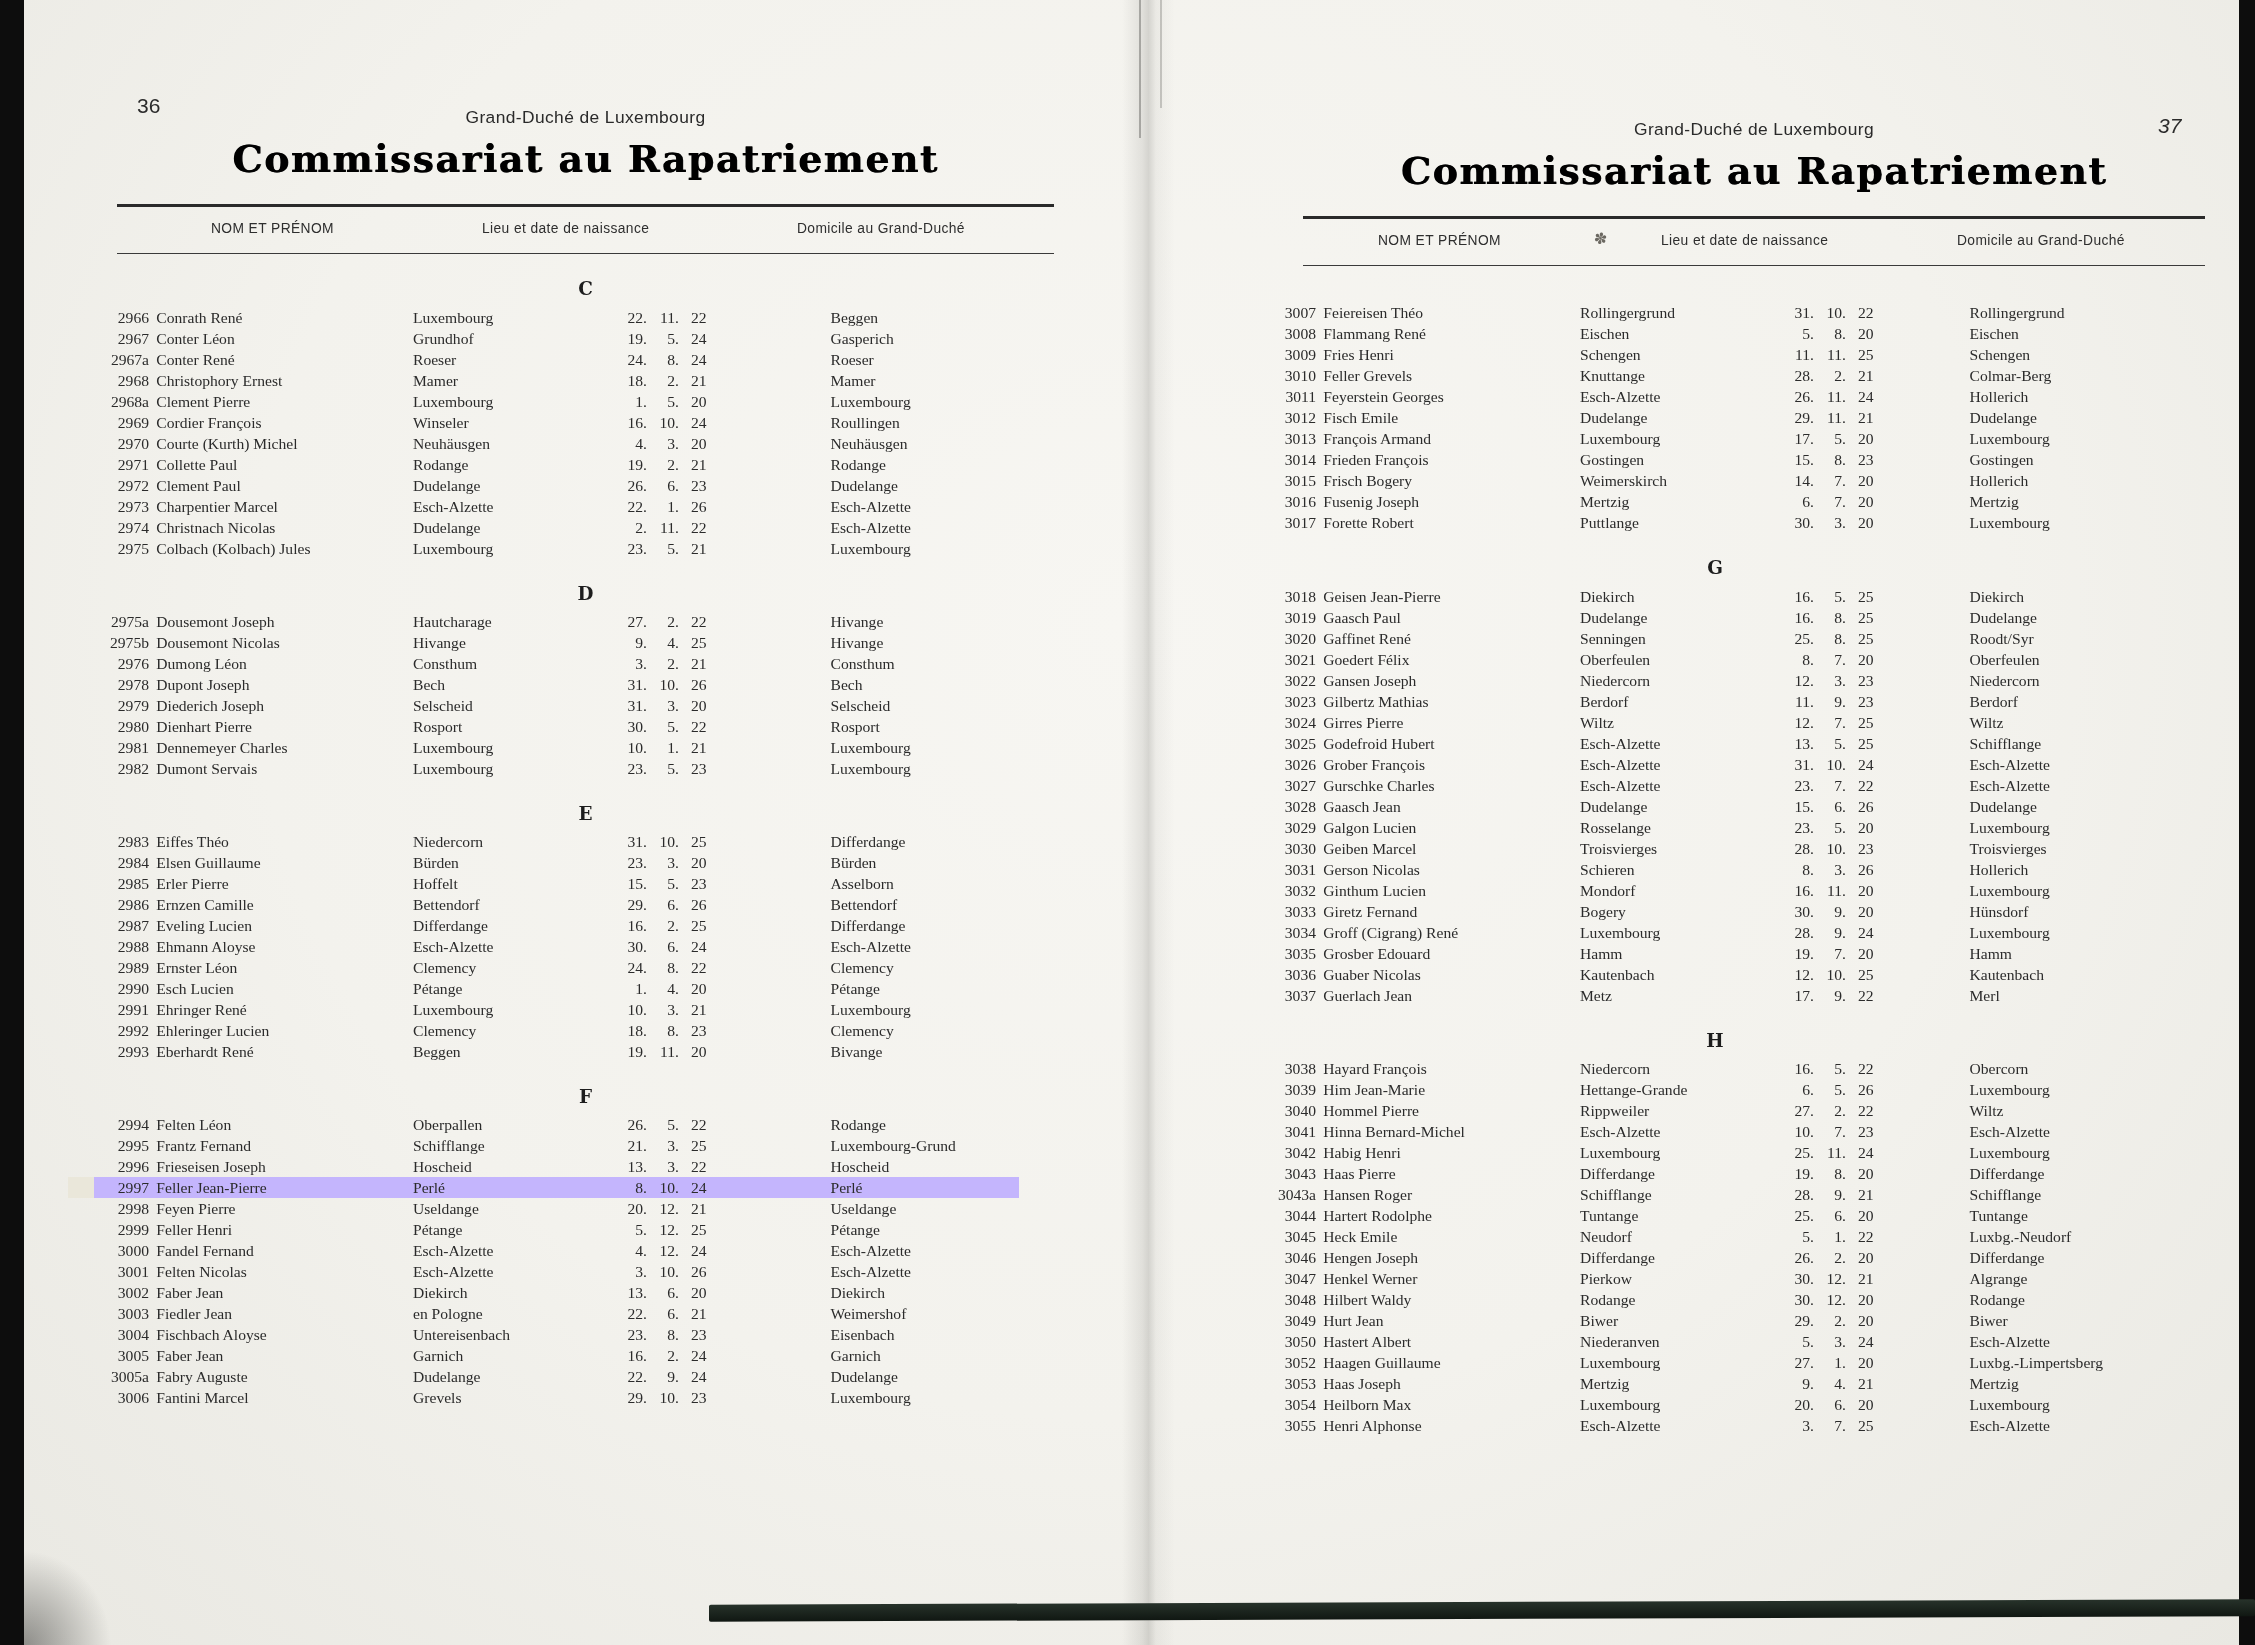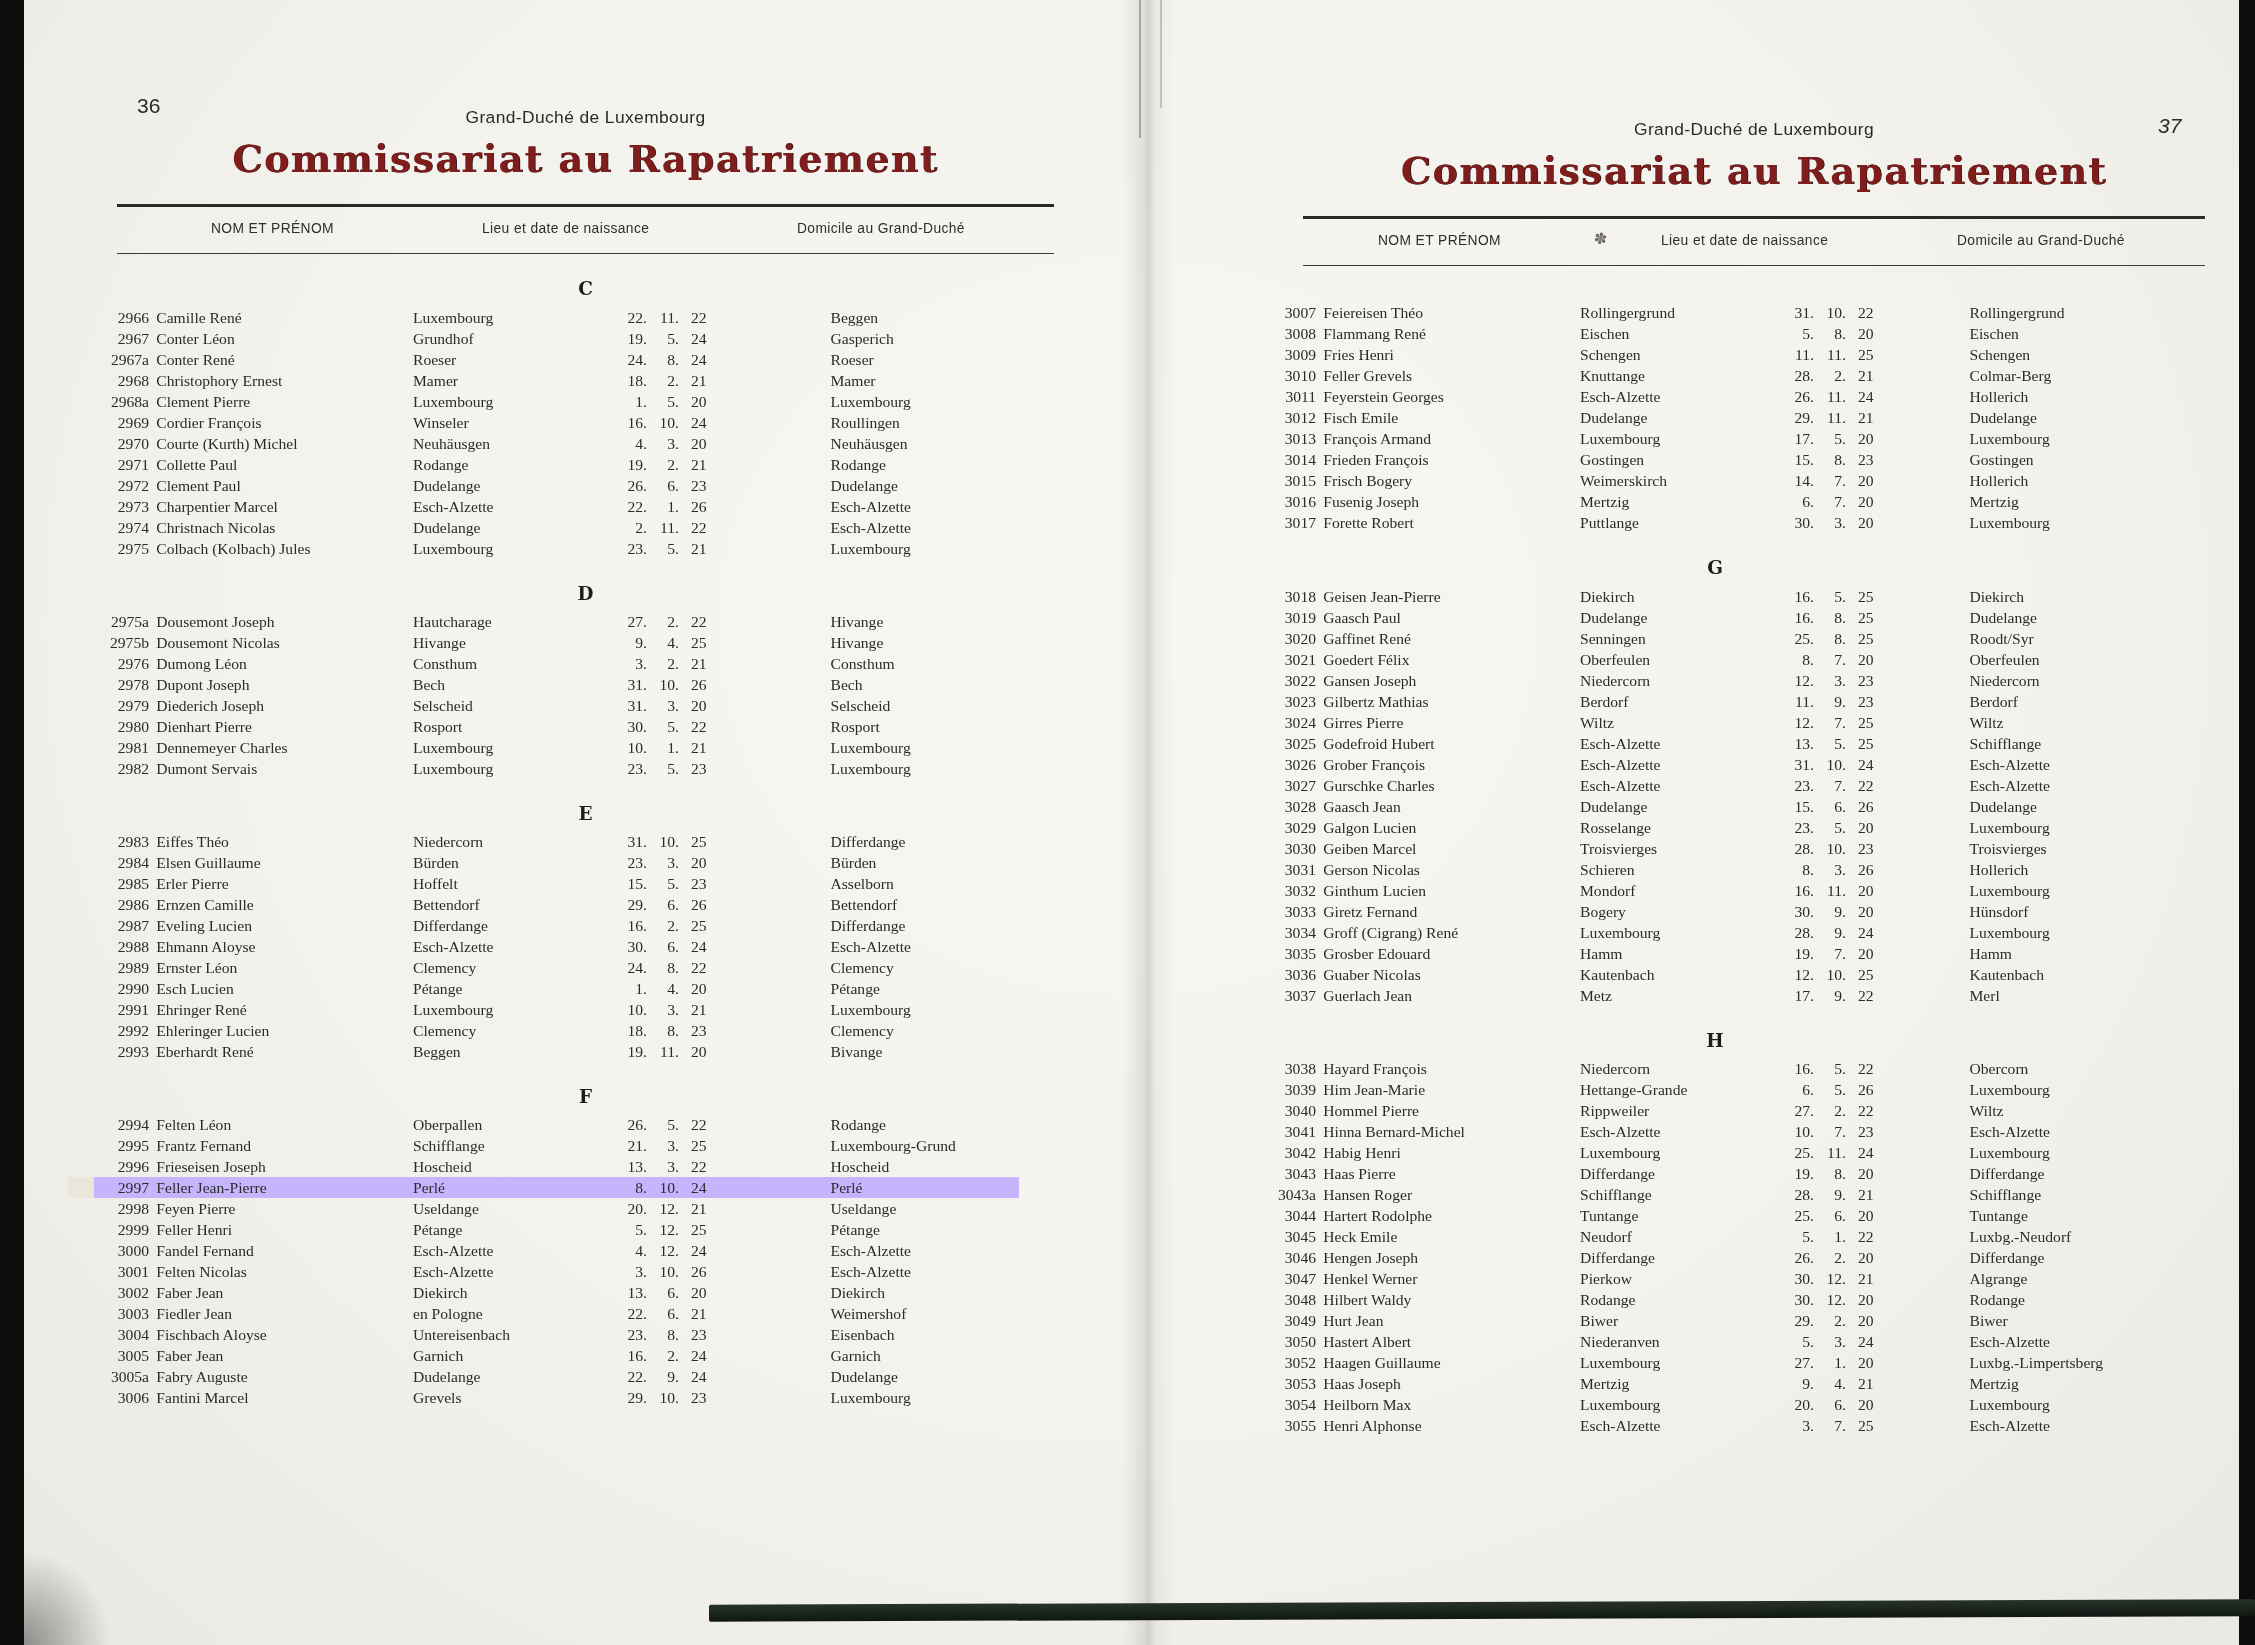--- a/index.html
+++ b/index.html
@@ -60,21 +60,21 @@
     margin-left:var(--rule-ml);width:var(--rule-w);
     margin-top:var(--mast-top);
     text-align:center;
     font-family:"Liberation Sans",sans-serif;
     font-size:17.4px;letter-spacing:0.4px;color:#2a2a2a;
   }
   .title{
     margin-left:var(--rule-ml);width:var(--rule-w);
     margin-top:5.5px;text-align:center;
     font-family:"DejaVu Serif",serif;font-weight:bold;
-    font-size:38px;letter-spacing:1.4px;color:#7f1d1d;
+    font-size:38px;letter-spacing:1.4px;color:#000000;
     text-shadow:0.6px 0 0 #161616;
     line-height:50px;
   }
   .rule{margin-left:var(--rule-ml);width:var(--rule-w);background:#2a2a2a;}
   .rule-thick{margin-top:20px;height:3.2px;}
   .rule-thin{margin-top:9.2px;height:1.7px;background:#3a3a3a;}
 
   .colheads{
     position:relative;
     margin-left:var(--rule-ml);width:var(--rule-w);
@@ -138,21 +138,21 @@
     <span class="ch ch-name">NOM ET PRÉNOM</span>
     <span class="ch ch-birth">Lieu et date de naissance</span>
     <span class="ch ch-dom">Domicile au Grand-Duché</span>
   </div>
   <div class="rule rule-thin"></div>
   <div class="table">
       <div class="section">
         <div class="section-letter">C</div>
         <div class="row">
           <span class="cell-id">2966</span>
-          <span class="cell-name">Camille René</span>
+          <span class="cell-name">Conrath René</span>
           <span class="cell-place">Luxembourg</span>
           <span class="cell-d">22.</span>
           <span class="cell-m">11.</span>
           <span class="cell-y">22</span>
           <span class="cell-sp"></span>
           <span class="cell-dom">Beggen</span>
         </div>
         <div class="row">
           <span class="cell-id">2967</span>
           <span class="cell-name">Conter Léon</span>

